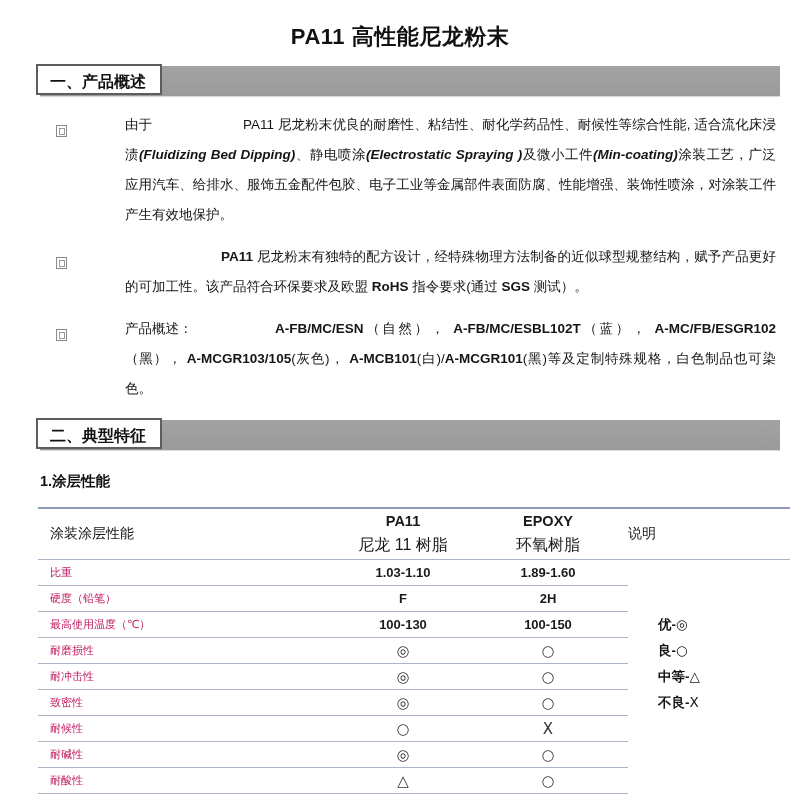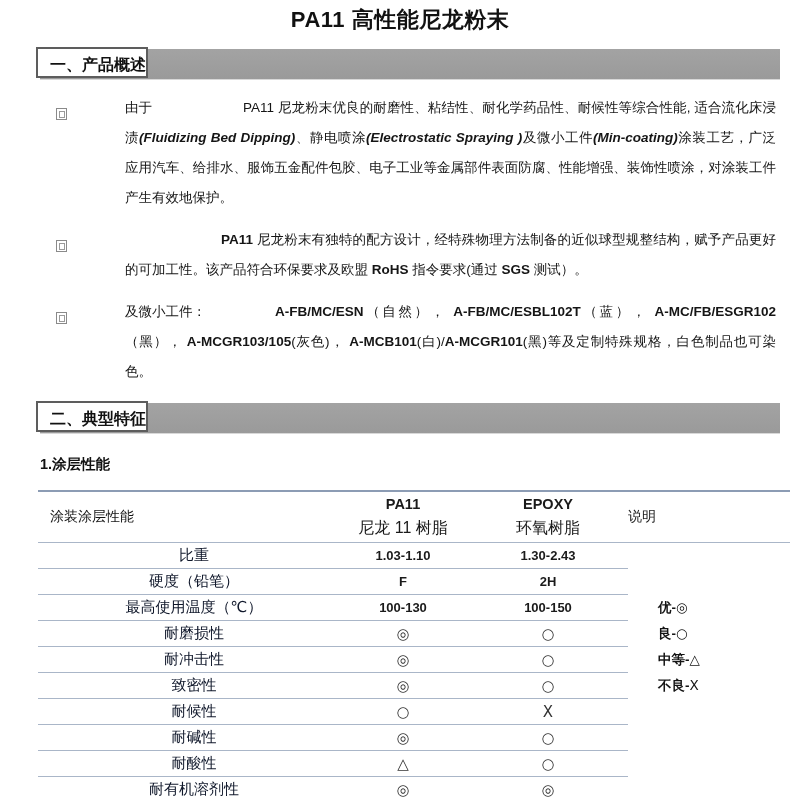--- a/index.html
+++ b/index.html
@@ -15,41 +15,41 @@
     color: #1a1a1a;
     position: relative;
   }
 
   
   .doc-title {
     text-align: center;
     font-size: 22px;
     font-weight: bold;
     letter-spacing: 0.5px;
-    padding-top: 5px;
+    padding-top: 22px;
     color: #111111;
   }
 
   
   .section-bar {
     position: relative;
     height: 30px;
     margin: 0 20px 0 40px;
     background: linear-gradient(#a3a3a3, #9a9a9a);
     box-shadow: 0 1px 0 #d8d8d8;
   }
   .section-bar .label-box {
     position: absolute;
     left: -4px;
     top: -2px;
     height: 31px;
     line-height: 31px;
     background: #ffffff;
     border: 2px solid #5d5d5d;
-    padding: 0 0 0 12px;
+    padding: 0 14px 0 12px;
     font-size: 16px;
     font-weight: bold;
     color: #111111;
     white-space: nowrap;
     box-sizing: border-box;
   }
 
   
   .para-block {
     display: flex;
@@ -144,24 +144,24 @@
     text-align: left;
     font-size: 14px;
   }
 
   .data-row td {
     height: 25px;
     border-bottom: 1.5px solid #aab6c8;
   }
   .data-row td.note-cell { border-bottom: none; }
   .data-row .name-cell {
-    text-align: center;
+    text-align: left;
     padding-left: 12px !important;
-    font-size: 15px;
-    color: #0f172a;
+    font-size: 11px;
+    color: #be185d;
     white-space: nowrap;
   }
   .data-row .val-cell {
     text-align: center;
     font-weight: bold;
     font-size: 13px;
   }
   .data-row .sym-cell {
     text-align: center;
     font-size: 15px;
@@ -204,21 +204,21 @@
 
 <div class="para-block">
   <span class="bullet-icon"><span class="sq"></span></span>
   <span class="para-body"><span class="ind"></span><b>PA11</b><span> 尼龙粉末有独特的配方设计，经特殊物理方法制备的近似球型规整结构，赋予产品更好的可加工性。该产品符合环保要求及欧盟 </span><b>RoHS</b><span> 指令要求(通过 </span><b>SGS</b><span> 测试）。</span></span>
 </div>
 
 <div style="height:12px"></div>
 
 <div class="para-block">
   <span class="bullet-icon"><span class="sq"></span></span>
-  <span class="para-body"><span class="lead-wide">及微小工件：</span><b>A-FB/MC/ESN</b><span>（自然）， </span><b>A-FB/MC/ESBL102T</b><span>（蓝）， </span><b>A-MC/FB/ESGR102</b><span>（黑）， </span><b>A-MCGR103/105</b><span>(灰色)， </span><b>A-MCB101</b><span>(白)/</span><b>A-MCGR101</b><span>(黑)等及定制特殊规格，白色制品也可染色。</span></span>
+  <span class="para-body"><span class="lead-wide">产品概述：</span><b>A-FB/MC/ESN</b><span>（自然）， </span><b>A-FB/MC/ESBL102T</b><span>（蓝）， </span><b>A-MC/FB/ESGR102</b><span>（黑）， </span><b>A-MCGR103/105</b><span>(灰色)， </span><b>A-MCB101</b><span>(白)/</span><b>A-MCGR101</b><span>(黑)等及定制特殊规格，白色制品也可染色。</span></span>
 </div>
 
 <div style="height:16px"></div>
 
 <div class="section-bar">
   <span class="label-box">二、典型特征</span>
 </div>
 
 <div style="height:22px"></div>
 
@@ -244,21 +244,21 @@
         <span class="t1">EPOXY</span>
         <span class="t2">环氧树脂</span>
       </td>
       <td class="hdr-note">说明</td>
     </tr>
   </tbody>
   <tbody id="table-body">
       <tr class="data-row">
         <td class="name-cell">比重</td>
         <td class="val-cell">1.03-1.10</td>
-        <td class="val-cell">1.30-2.43</td>
+        <td class="val-cell">1.89-1.60</td>
         <td class="note-cell legend-cell"></td>
       </tr>
       <tr class="data-row">
         <td class="name-cell">硬度（铅笔）</td>
         <td class="val-cell">F</td>
         <td class="val-cell">2H</td>
         <td class="note-cell legend-cell"></td>
       </tr>
       <tr class="data-row">
         <td class="name-cell">最高使用温度（℃）</td>

